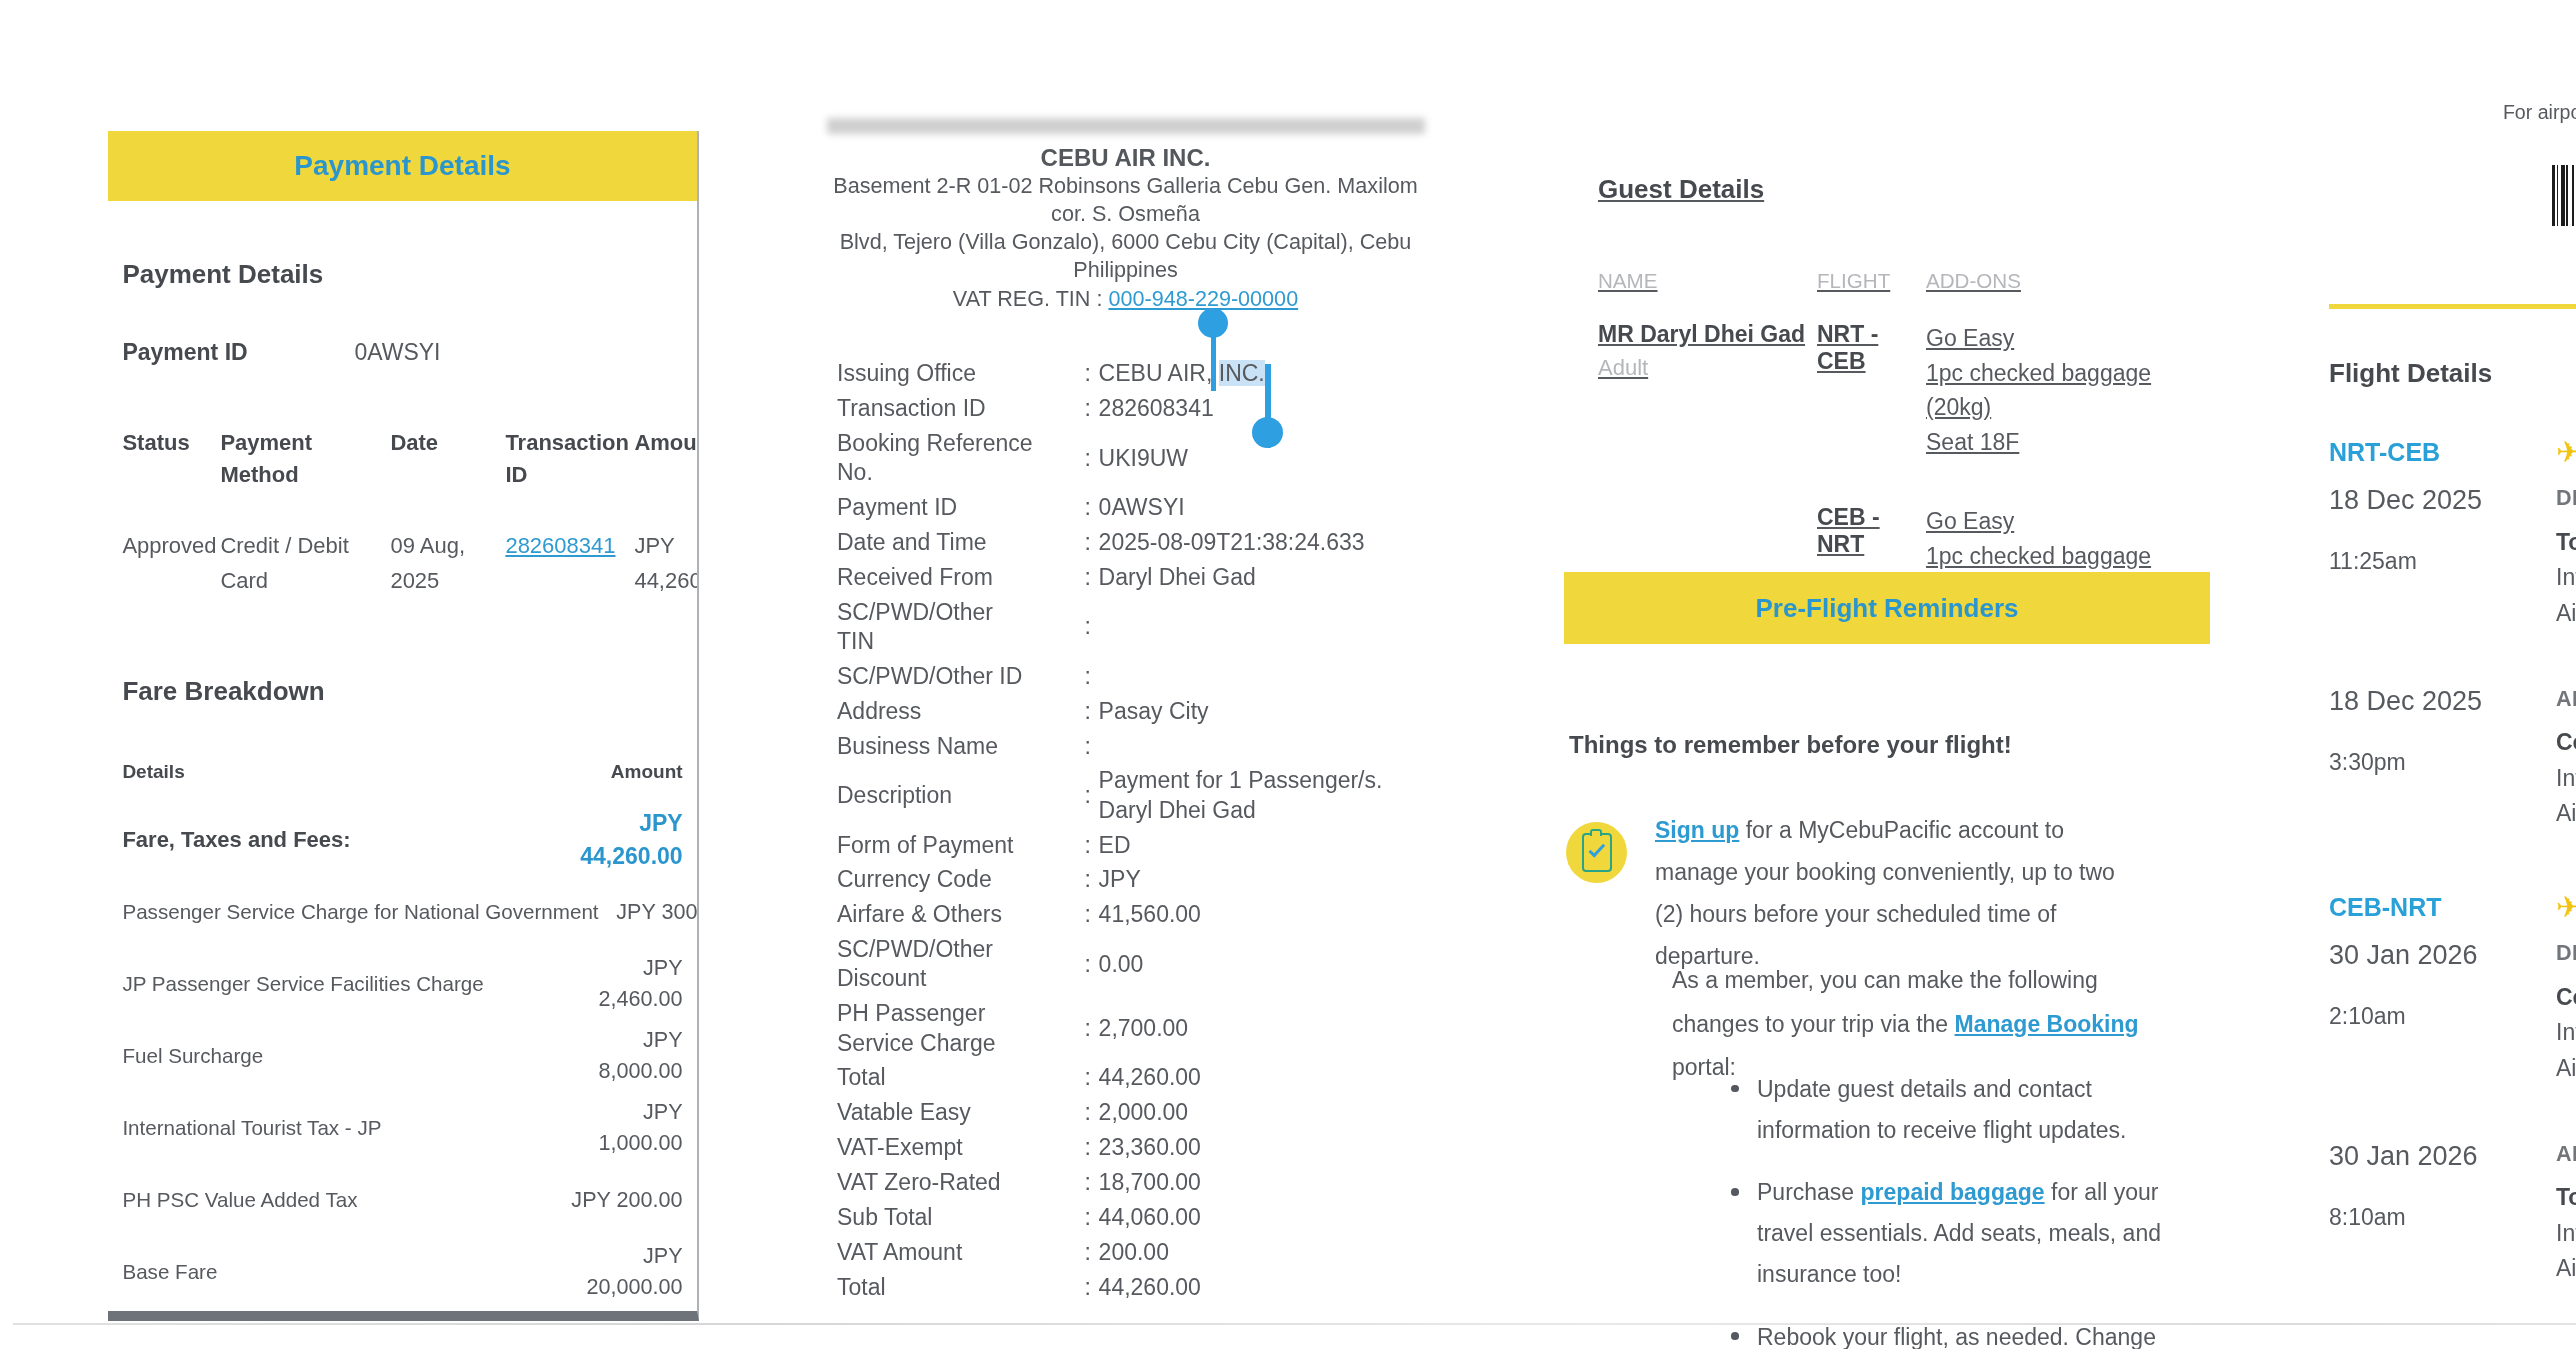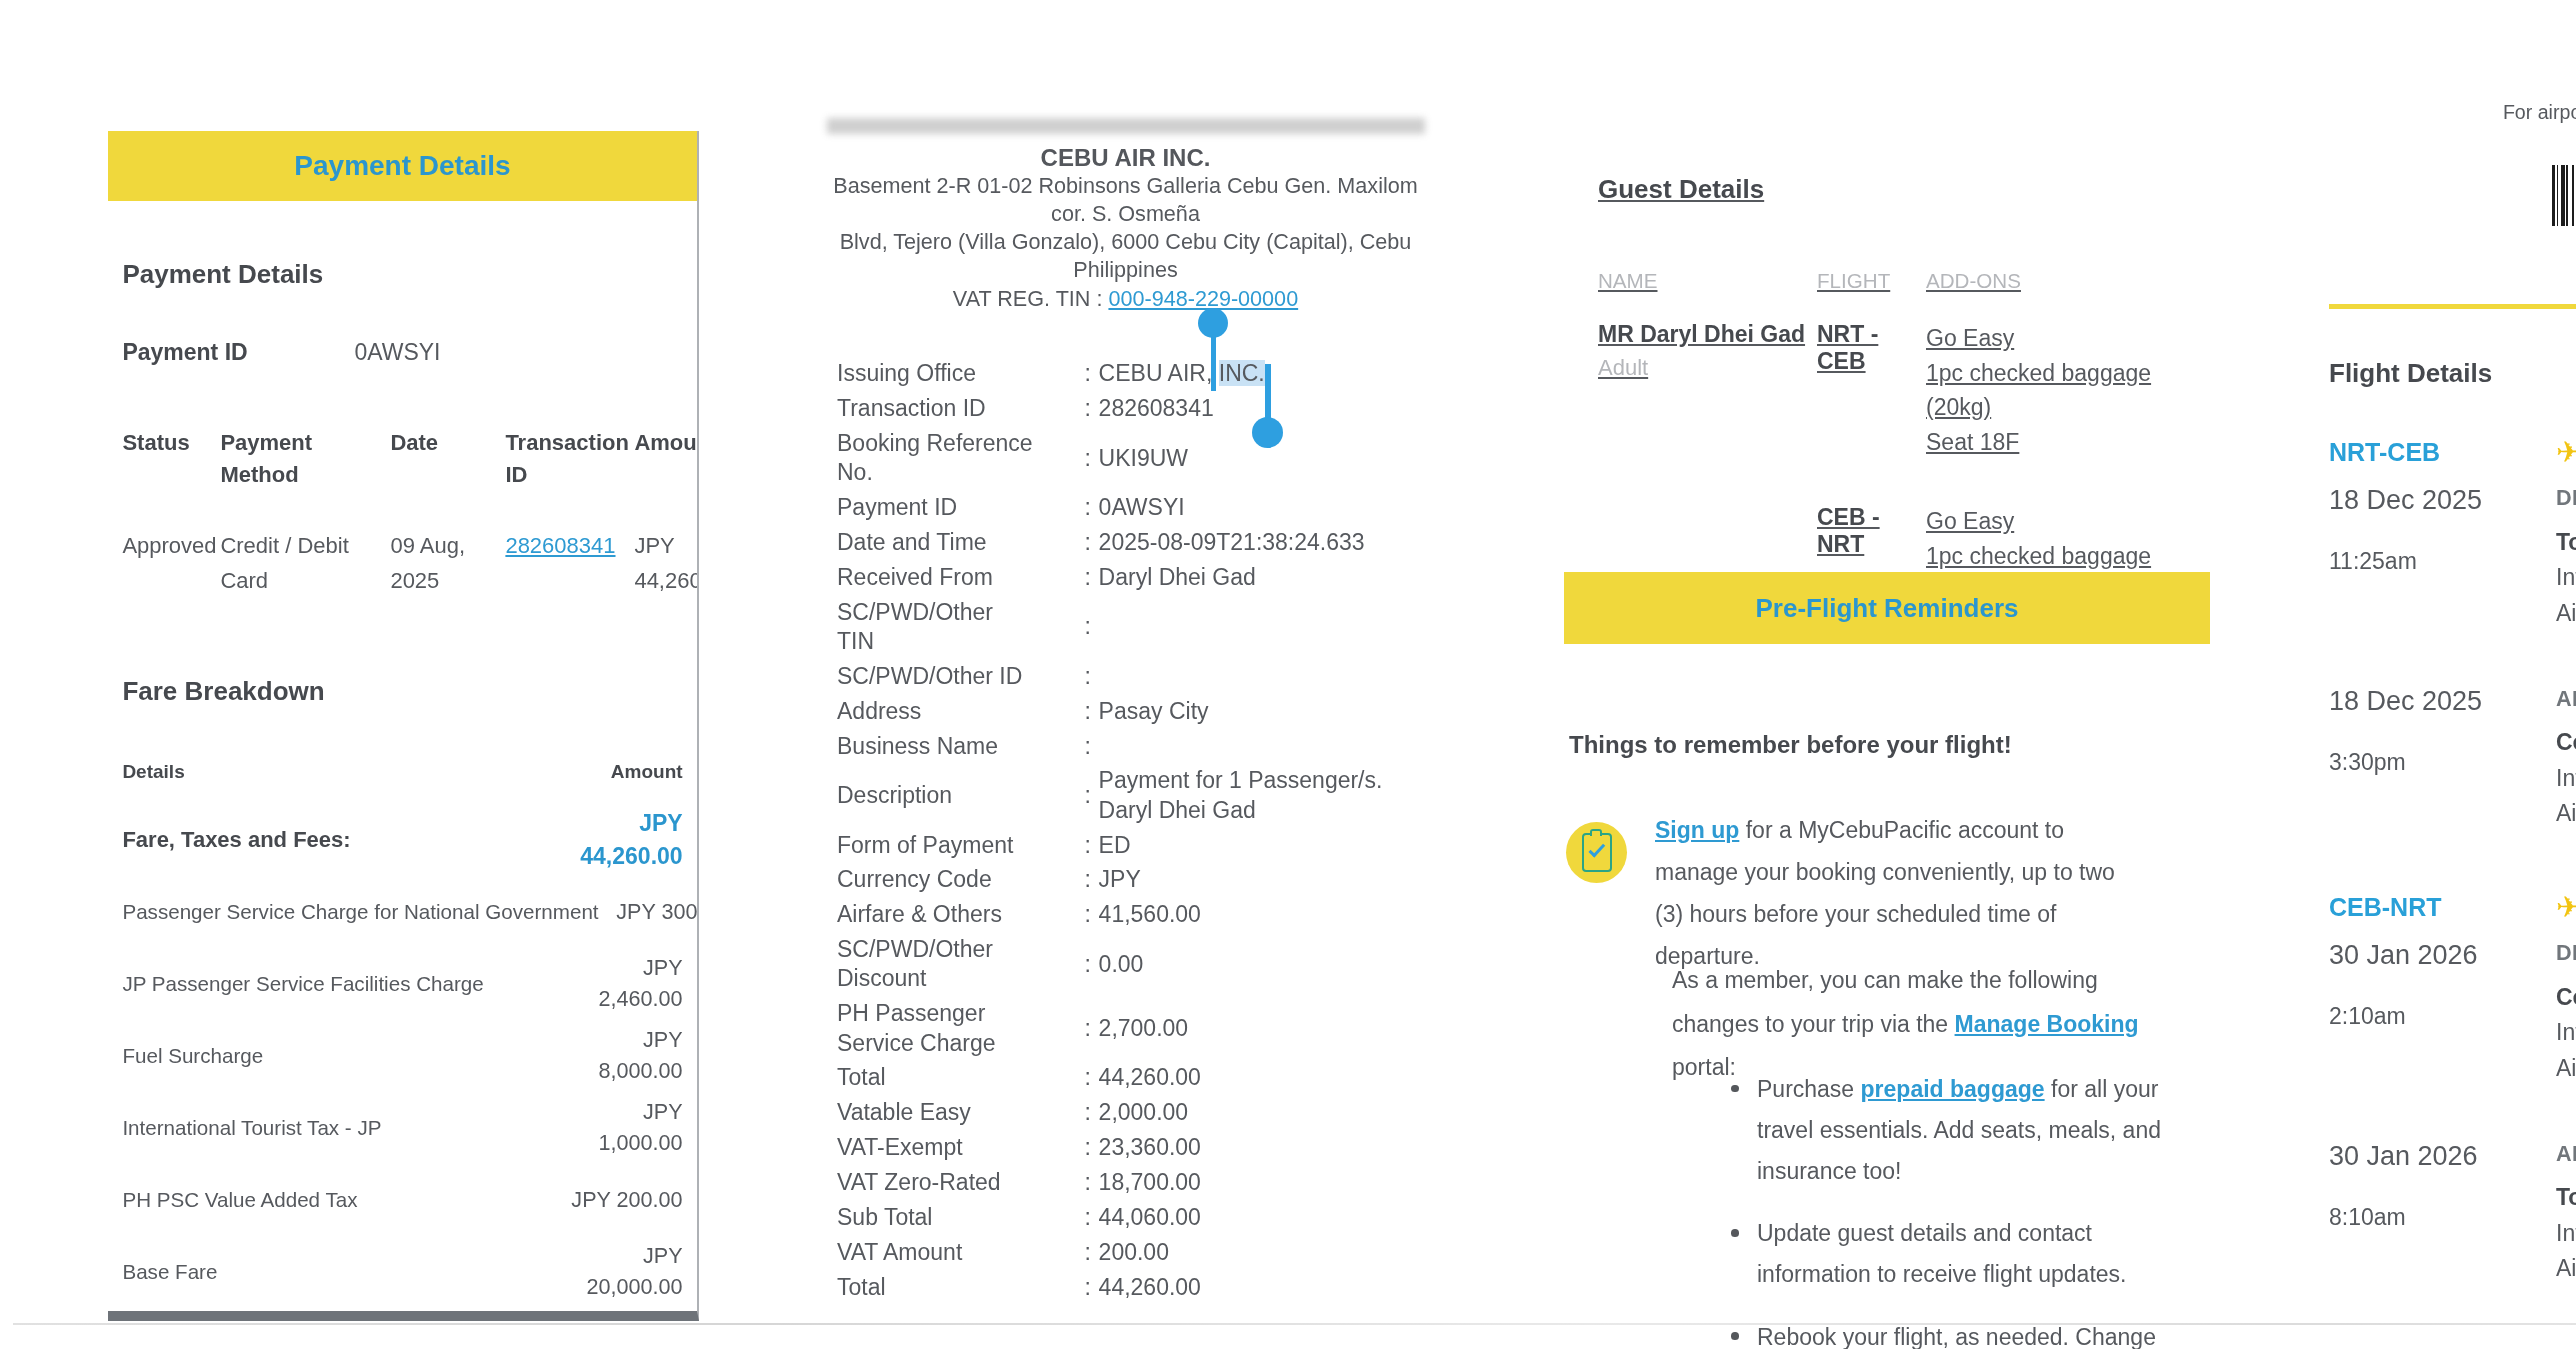--- a/index.html
+++ b/index.html
@@ -422,33 +422,33 @@
   <div class="things">Things to remember before your flight!</div>
 
   <div class="signup">
     <div class="clip-circle">
       <div class="clipboard">
         <span class="clip"></span>
         <span class="check"></span>
       </div>
     </div>
     <div class="signup-text">
-      <a href="#" class="linkb">Sign up</a><span> for a MyCebuPacific account to manage your booking conveniently, up to two (3) hours before your scheduled time of departure.</span>
+      <a href="#" class="linkb">Sign up</a><span> for a MyCebuPacific account to manage your booking conveniently, up to two (2) hours before your scheduled time of departure.</span>
     </div>
   </div>
 
   <div class="member">
     <span>As a member, you can make the following changes to your trip via the </span><a href="#" class="linkb">Manage Booking</a><span> portal:</span>
   </div>
 
   <ul class="bullets">
+    <li>Update guest details and contact information to receive flight updates.</li>
     <li>
       <span>Purchase </span><a href="#" class="linkb">prepaid baggage</a><span> for all your travel essentials. Add seats, meals, and insurance too!</span>
     </li>
-    <li>Update guest details and contact information to receive flight updates.</li>
     <li>Rebook your flight, as needed. Change fee and a minimal fare difference will apply.</li>
 
   </ul>
 
   <section class="flight">
     <div class="checkin-note">For airport check-in use only</div>
     <div class="barcode-wrap">
       <div class="bars"></div>
       <div class="barcode-code">UKI9UW</div>
     </div>

